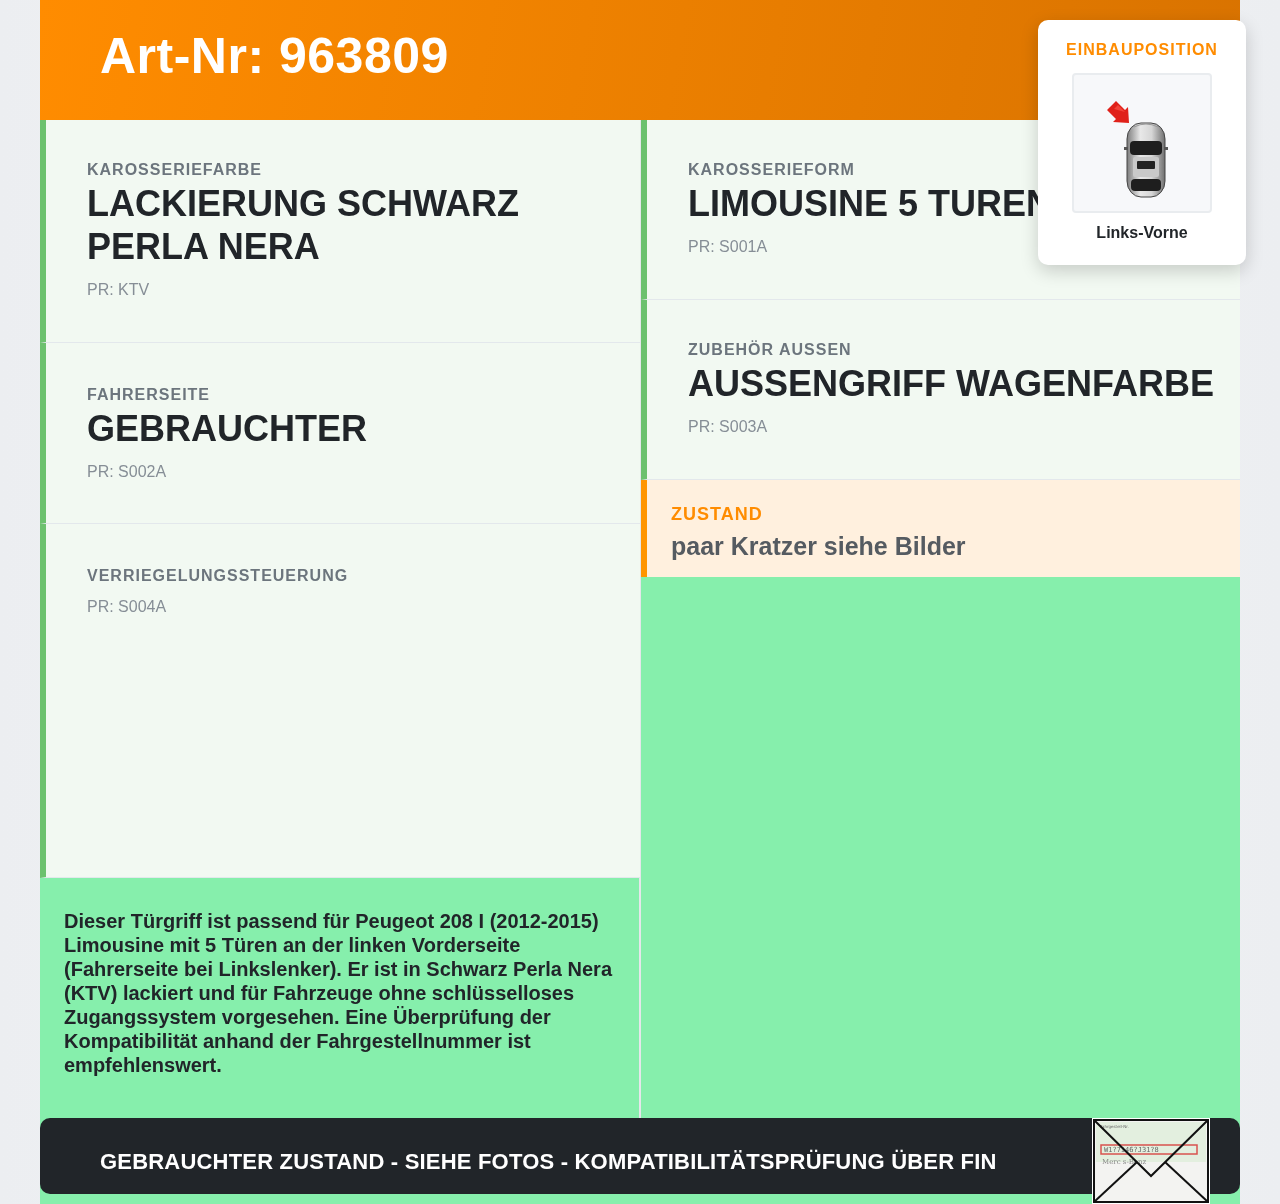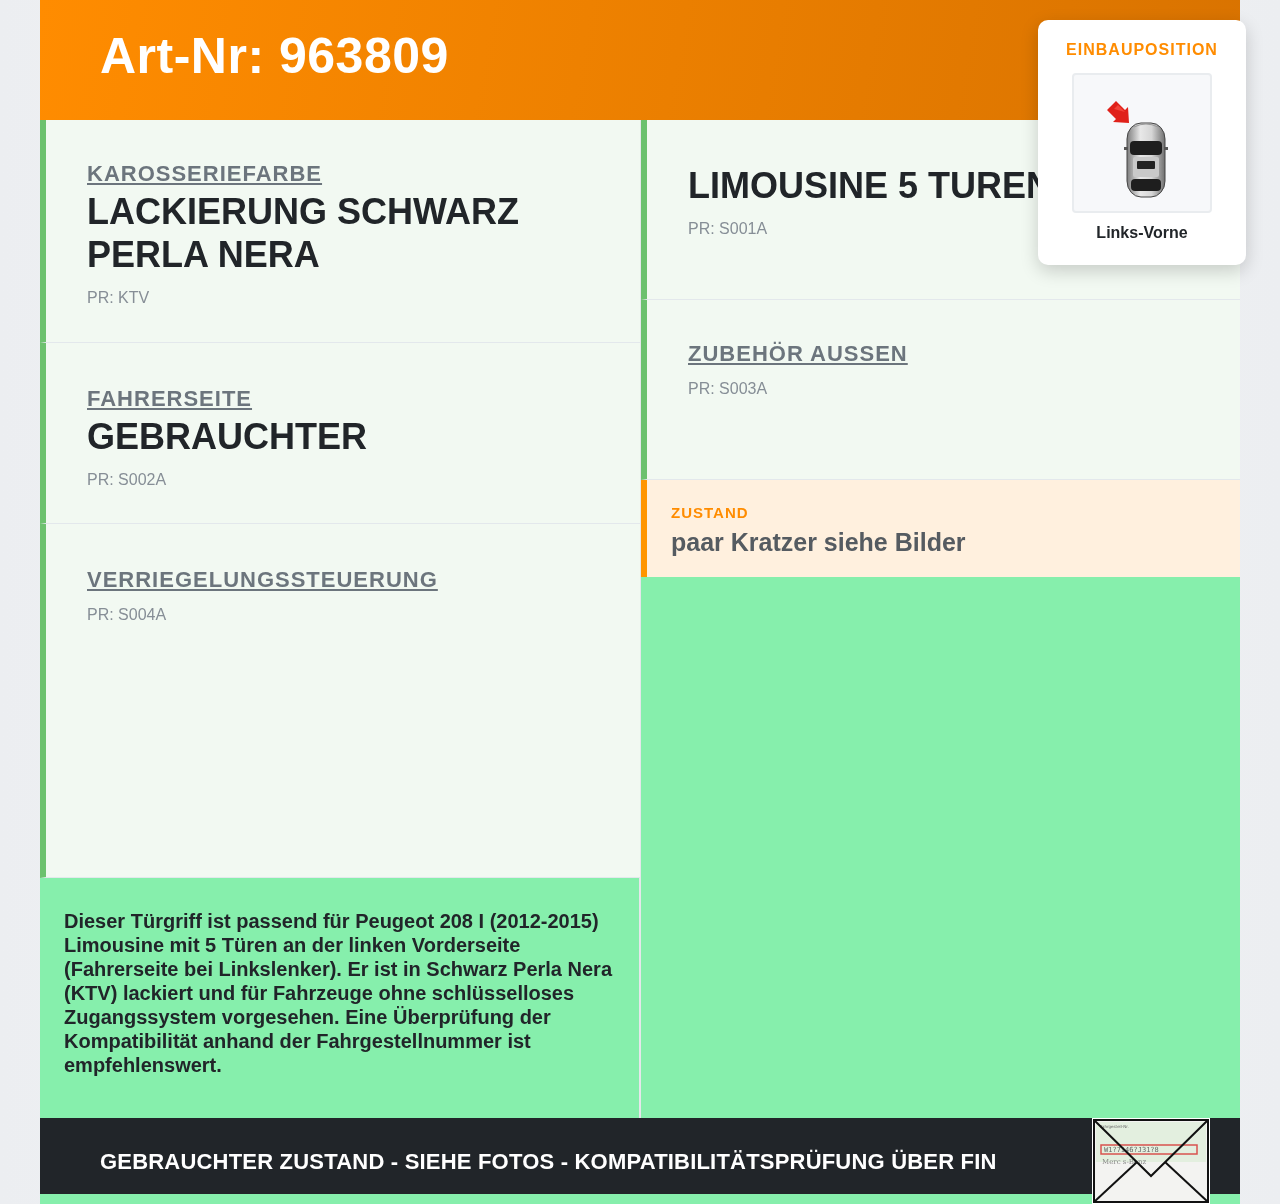--- a/index.html
+++ b/index.html
@@ -57,63 +57,64 @@
       border-left: 1px solid #e5e7eb;
     }
     .attr {
       background: #f2f9f2;
       border-left: 6px solid #6cc16e;
       border-bottom: 1px solid #e3e8ec;
       padding-left: 41px; padding-right: 30px;
       position: relative;
     }
     .attr-label {
-      font-size: 22px; font-weight: 700; color: #6c757d;
-      letter-spacing: 1px; text-transform: uppercase; text-decoration: underline;
+      font-size: 16px; font-weight: 700; color: #6c757d;
+      letter-spacing: 1px; text-transform: uppercase;
     }
     .attr-value {
       font-size: 36px; font-weight: 700; color: #212529;
       line-height: 43px; margin-top: 3px;
     }
     .attr-code {
       font-size: 16px; color: #868e96; margin-top: 13px;
     }
     .attr-1 { height: 223px; padding-top: 41px; }
     .attr-2 { height: 181px; padding-top: 43px; }
     .attr-3 { height: 354px; padding-top: 43px; }
     .attr-r1 { height: 180px; padding-top: 41px; }
     .attr-r2 { height: 180px; padding-top: 41px; }
     .zustand {
       background: #fff0de;
       border-left: 6px solid #ff9500;
       height: 97px;
       padding: 24px 0 0 24px;
     }
     .zustand-label {
-      font-size: 15px; font-weight: 700; color: #ff8c00; letter-spacing: 1px;
+      font-size: 18px; font-weight: 700; color: #ff8c00; letter-spacing: 1px;
     }
     .zustand-value {
       font-size: 25px; font-weight: 700; color: #555b61; margin-top: 7px;
     }
     .passt {
       padding: 25px 20px 0 24px;
       height: 242px;
       border-right: 1px solid #e5e7eb;
     }
     .passt-label {
       font-size: 14px; font-weight: 700; color: #6c757d; letter-spacing: 1px;
     }
     .passt-text {
       font-size: 20px; font-weight: 700; color: #212529;
       line-height: 24px; margin-top: 6px;
     }
     .footer {
       position: absolute; left: 0; top: 1118px;
       width: 1200px; height: 76px;
       background: #212529;
+      border-radius: 10px;
     }
     .footer-text {
       position: absolute; left: 60px; top: 31px;
       font-size: 22px; font-weight: 700; color: #ffffff;
       letter-spacing: 0.2px;
     }
     .footer-img {
       position: absolute; left: 1052px; top: 0px;
       width: 118px; height: 86px;
       background: #ffffff;
@@ -174,25 +175,27 @@
       <div class="attr-label">VERRIEGELUNGSSTEUERUNG</div>
       <div class="attr-code">PR: S004A</div>
     </div>
     <div class="passt">
       <div class="passt-text">Dieser Türgriff ist passend für Peugeot 208 I (2012-2015) Limousine mit 5 Türen an der linken Vorderseite (Fahrerseite bei Linkslenker). Er ist in Schwarz Perla Nera (KTV) lackiert und für Fahrzeuge ohne schlüsselloses Zugangssystem vorgesehen. Eine Überprüfung der Kompatibilität anhand der Fahrgestellnummer ist empfehlenswert.</div>
     </div>
   </div>
 
   <div class="col-right">
     <div class="attr attr-r1">
+      <div class="attr-label">KAROSSERIEFORM</div>
       <div class="attr-value" style="white-space:nowrap">LIMOUSINE 5 TUREN</div>
       <div class="attr-code">PR: S001A</div>
     </div>
     <div class="attr attr-r2">
       <div class="attr-label">ZUBEHÖR AUSSEN</div>
+      <div class="attr-value" style="white-space:nowrap">AUSSENGRIFF WAGENFARBE</div>
       <div class="attr-code">PR: S003A</div>
     </div>
     <div class="zustand">
       <div class="zustand-label">ZUSTAND</div>
       <div class="zustand-value">paar Kratzer siehe Bilder</div>
     </div>
   </div>
 
   <div class="footer">
     <div class="footer-text">GEBRAUCHTER ZUSTAND - SIEHE FOTOS - KOMPATIBILITÄTSPRÜFUNG ÜBER FIN</div>

